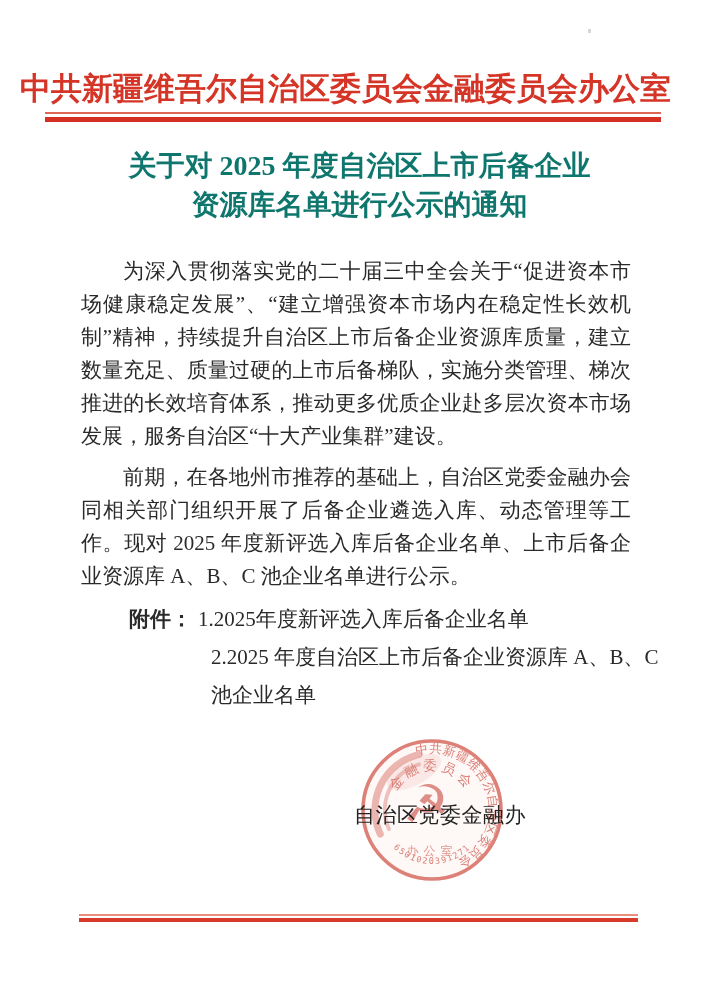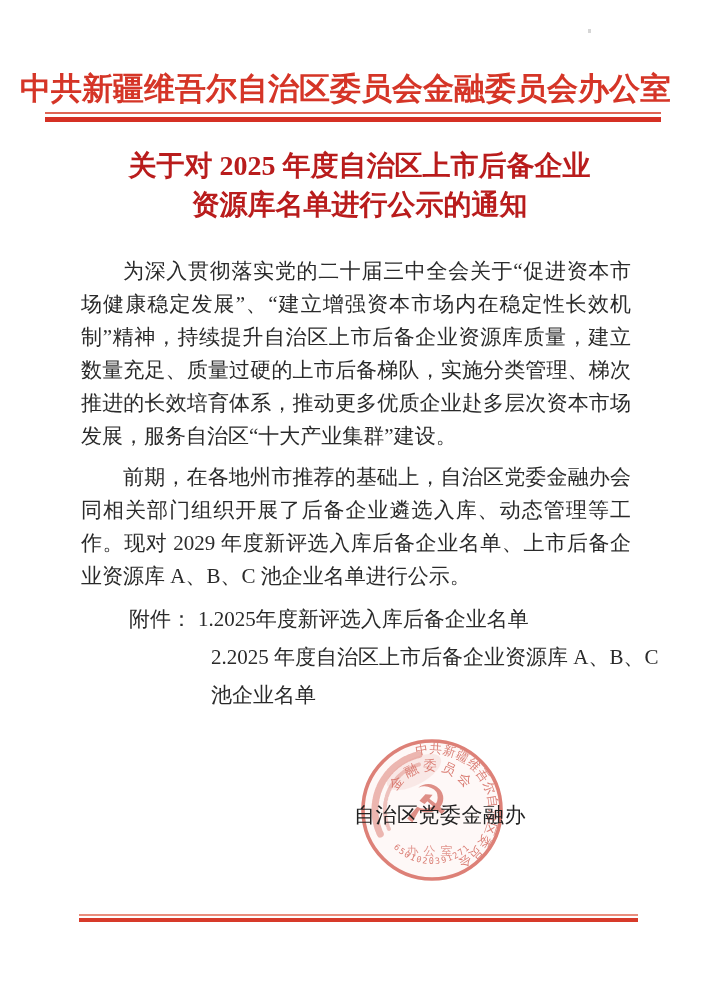--- a/index.html
+++ b/index.html
@@ -26,34 +26,34 @@
     white-space: nowrap;
   }
   .rule-wrap { position: absolute; left: 45px; top: 112px; width: 616px; }
   .rule-thin  { height: 2px; background: #d94a37; opacity: .85; }
   .rule-gap   { height: 3px; }
   .rule-thick { height: 5px; background: #d53024; }
   .doc-title {
     position: absolute; top: 146px; left: 0; right: 0;
     text-align: center;
     font-size: 28px; font-weight: 700;
-    line-height: 39px; color: #b91c1c; padding-left: 12px;
+    line-height: 39px; color: #0f766e; padding-left: 12px;
   }
   .body-text {
     position: absolute; top: 247px; left: 73px; width: 566px;
     font-size: 21px; line-height: 33px;
     text-align: justify;
   }
   .body-text p { margin: 8px; text-indent: 2em; }
   .attachments {
     position: absolute; top: 600px; left: 129px;
     font-size: 21px; line-height: 38px;
   }
   .att-row { white-space: nowrap; }
-  .att-label { display: inline-block; }
+  .att-label { display: inline-block; font-weight: bold; }
   .att-item1 { display: inline-block; margin-left: 6px; }
   .att-item2 { margin-left: 82px; width: 462px; text-align: left; }
   .seal-svg {
     position: absolute; left: 356px; top: 734px;
     width: 154px; height: 152px;
     filter: blur(0.5px);
   }
   .sig-issuer {
     position: absolute; left: 354px; top: 801px;
     font-size: 21px; letter-spacing: 0.5px; color: #222;
@@ -84,21 +84,21 @@
     <div class="rule-thick"></div>
   </div>
 
   <div class="doc-title">
     <div>关于对 2025 年度自治区上市后备企业</div>
     <div>资源库名单进行公示的通知</div>
   </div>
 
   <div class="body-text">
     <p>为深入贯彻落实党的二十届三中全会关于“促进资本市场健康稳定发展”、“建立增强资本市场内在稳定性长效机制”精神，持续提升自治区上市后备企业资源库质量，建立数量充足、质量过硬的上市后备梯队，实施分类管理、梯次推进的长效培育体系，推动更多优质企业赴多层次资本市场发展，服务自治区“十大产业集群”建设。</p>
-    <p>前期，在各地州市推荐的基础上，自治区党委金融办会同相关部门组织开展了后备企业遴选入库、动态管理等工作。现对 2029 年度新评选入库后备企业名单、上市后备企业资源库 A、B、C 池企业名单进行公示。</p>
+    <p>前期，在各地州市推荐的基础上，自治区党委金融办会同相关部门组织开展了后备企业遴选入库、动态管理等工作。现对 2025 年度新评选入库后备企业名单、上市后备企业资源库 A、B、C 池企业名单进行公示。</p>
   </div>
 
   <div class="attachments">
     <div class="att-row">
       <span class="att-label">附件：</span><span class="att-item1">1.2025年度新评选入库后备企业名单</span>
     </div>
     <div class="att-item2">2.2025 年度自治区上市后备企业资源库 A、B、C 池企业名单</div>
   </div>
 
   <svg class="seal-svg" viewBox="0 0 154 152" aria-hidden="true">

